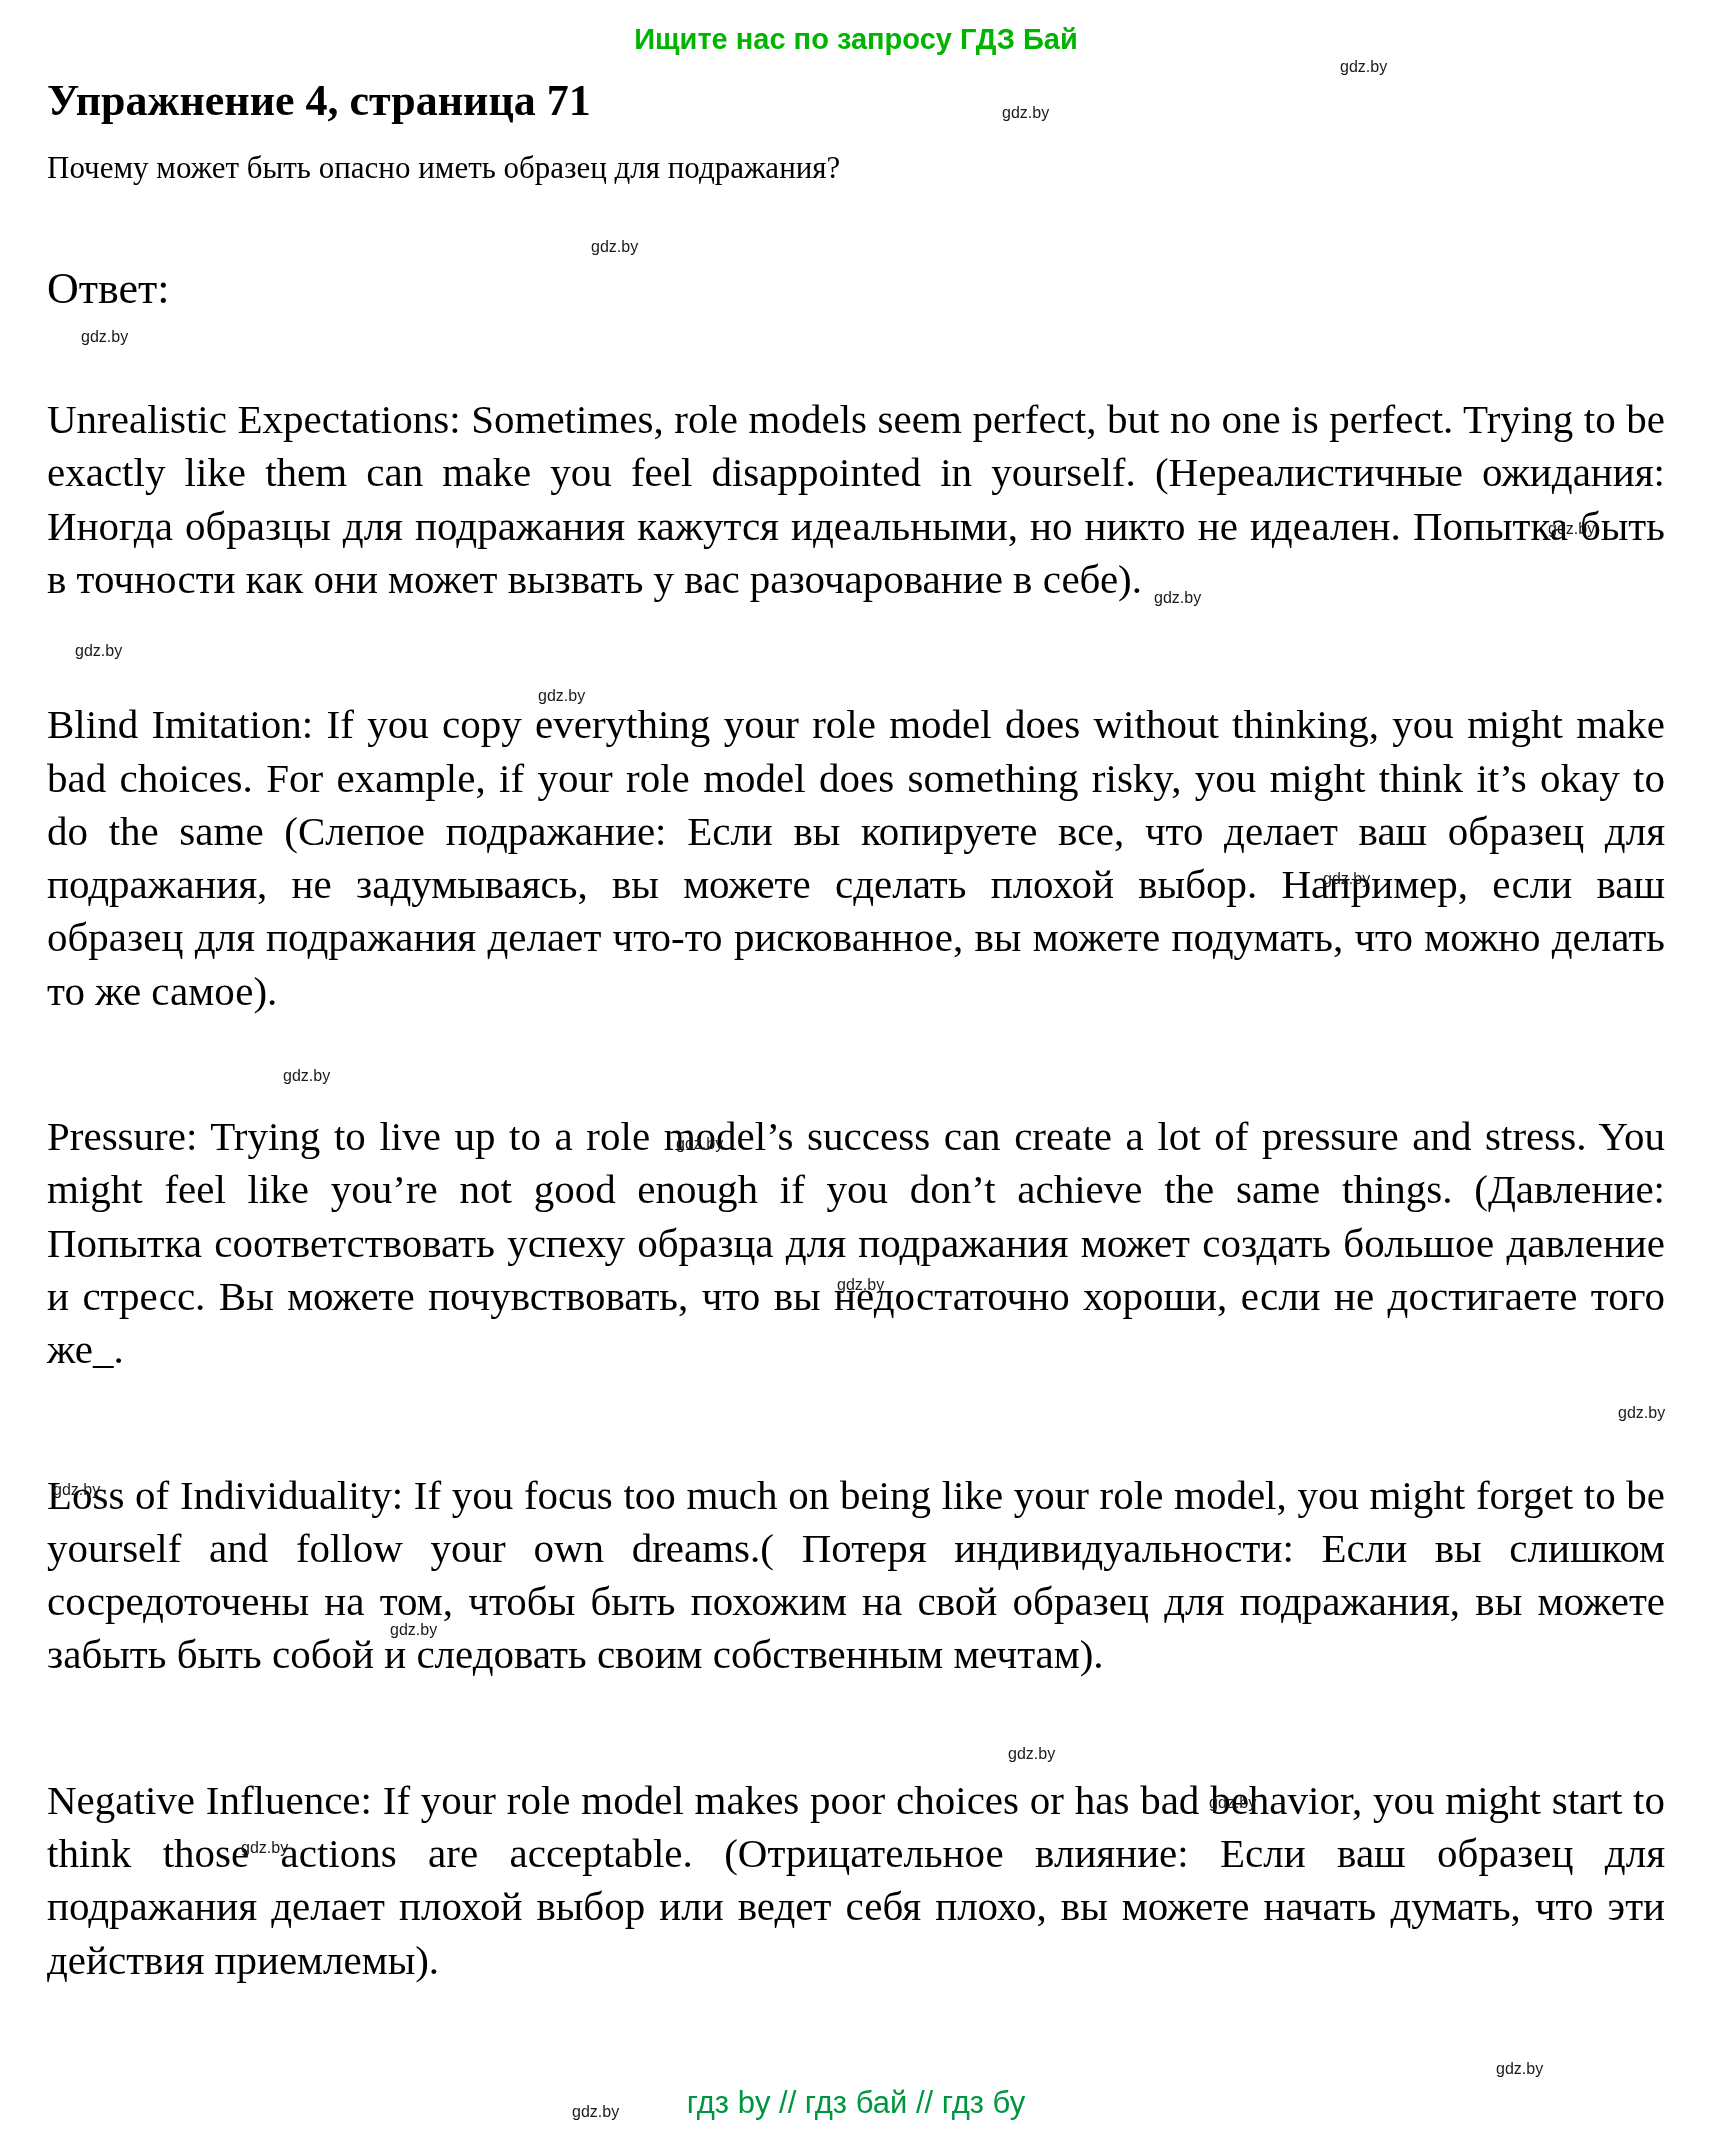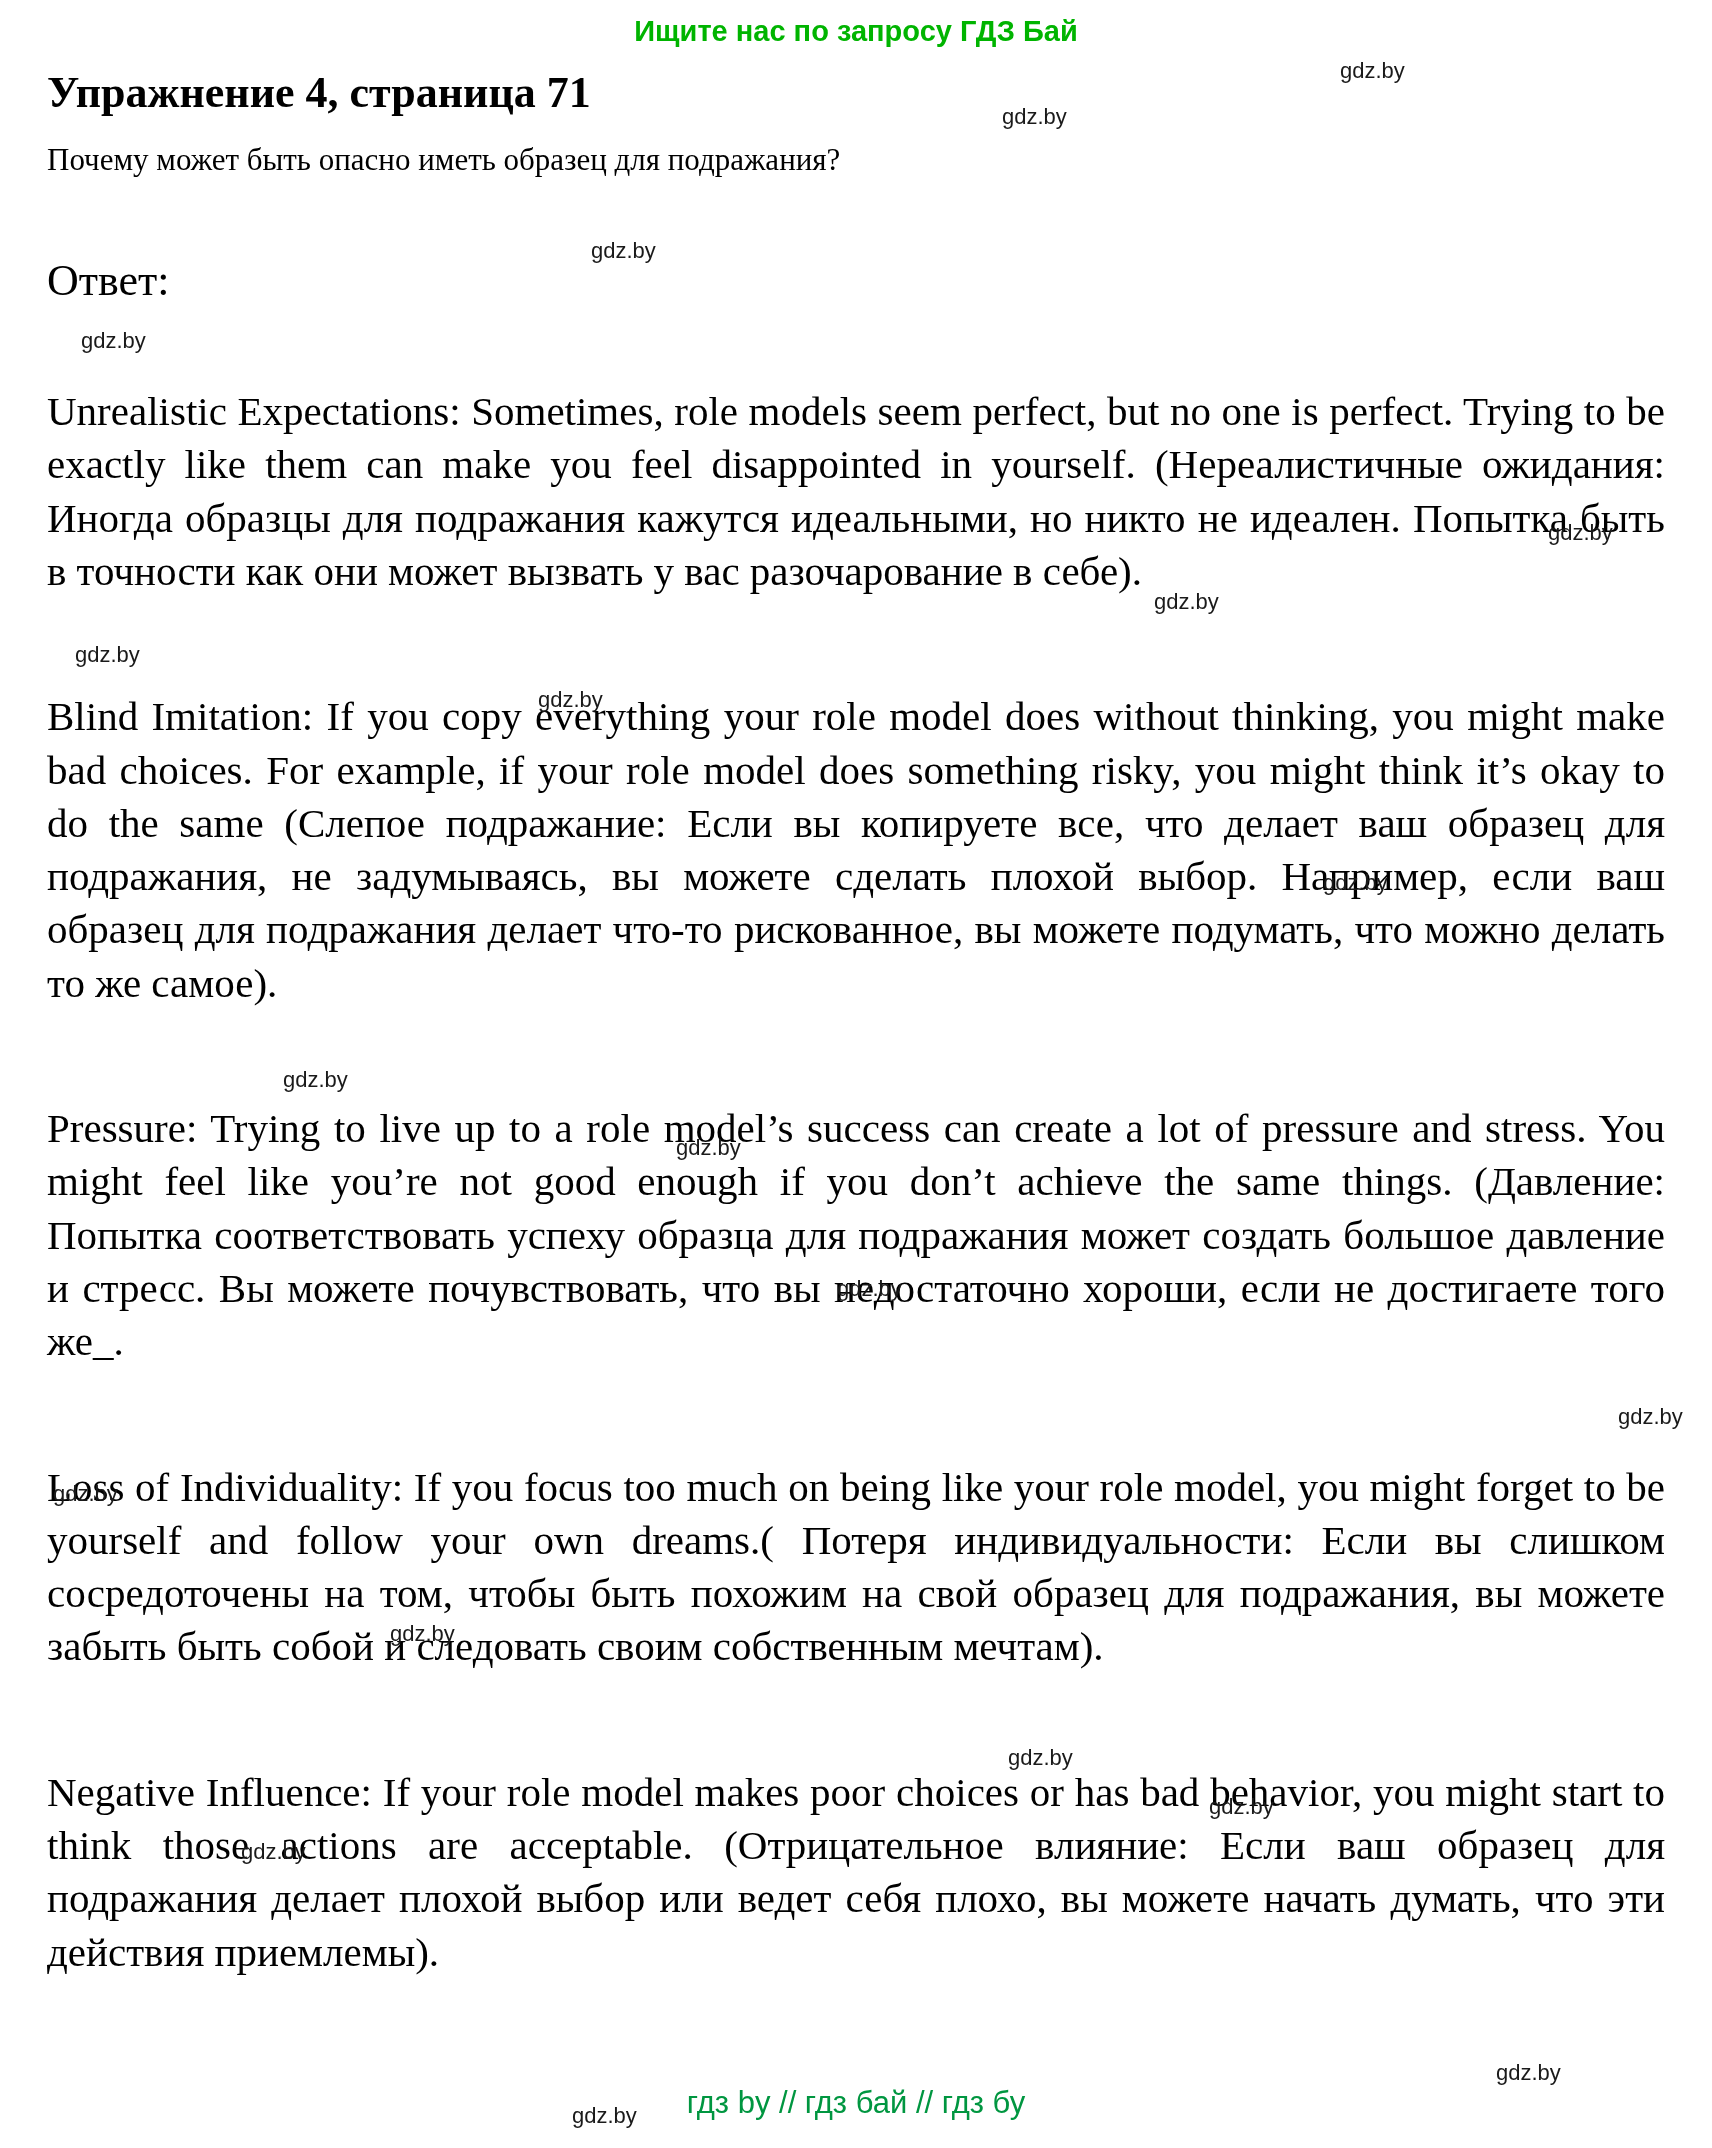--- a/index.html
+++ b/index.html
@@ -9,21 +9,21 @@
   }
   .page {
     position: relative;
     width: 1712px;
     height: 2144px;
     background: #ffffff;
     overflow: hidden;
     font-family: "Liberation Serif", serif;
     color: #000000;
     box-sizing: border-box;
-    padding: 8px 47px;
+    padding: 16px 47px;
   }
   .banner {
     text-align: center;
     padding-top: 6.8px;
     font-family: "Liberation Sans", sans-serif;
     font-size: 29px;
     font-weight: bold;
     color: #00b400;
   }
   .title {
@@ -56,21 +56,21 @@
     right: 0;
     bottom: 23px;
     text-align: center;
     font-family: "Liberation Sans", sans-serif;
     font-size: 31px;
     color: #009640;
   }
   .wm {
     position: absolute;
     font-family: "Liberation Sans", sans-serif;
-    font-size: 22px;
+    font-size: 16px;
     color: #1a1a1a;
     white-space: nowrap;
   }
 </style>
 </head>
 <body>
 
 <div class="page">
 
   <div class="banner">Ищите нас по запросу ГДЗ Бай</div>

